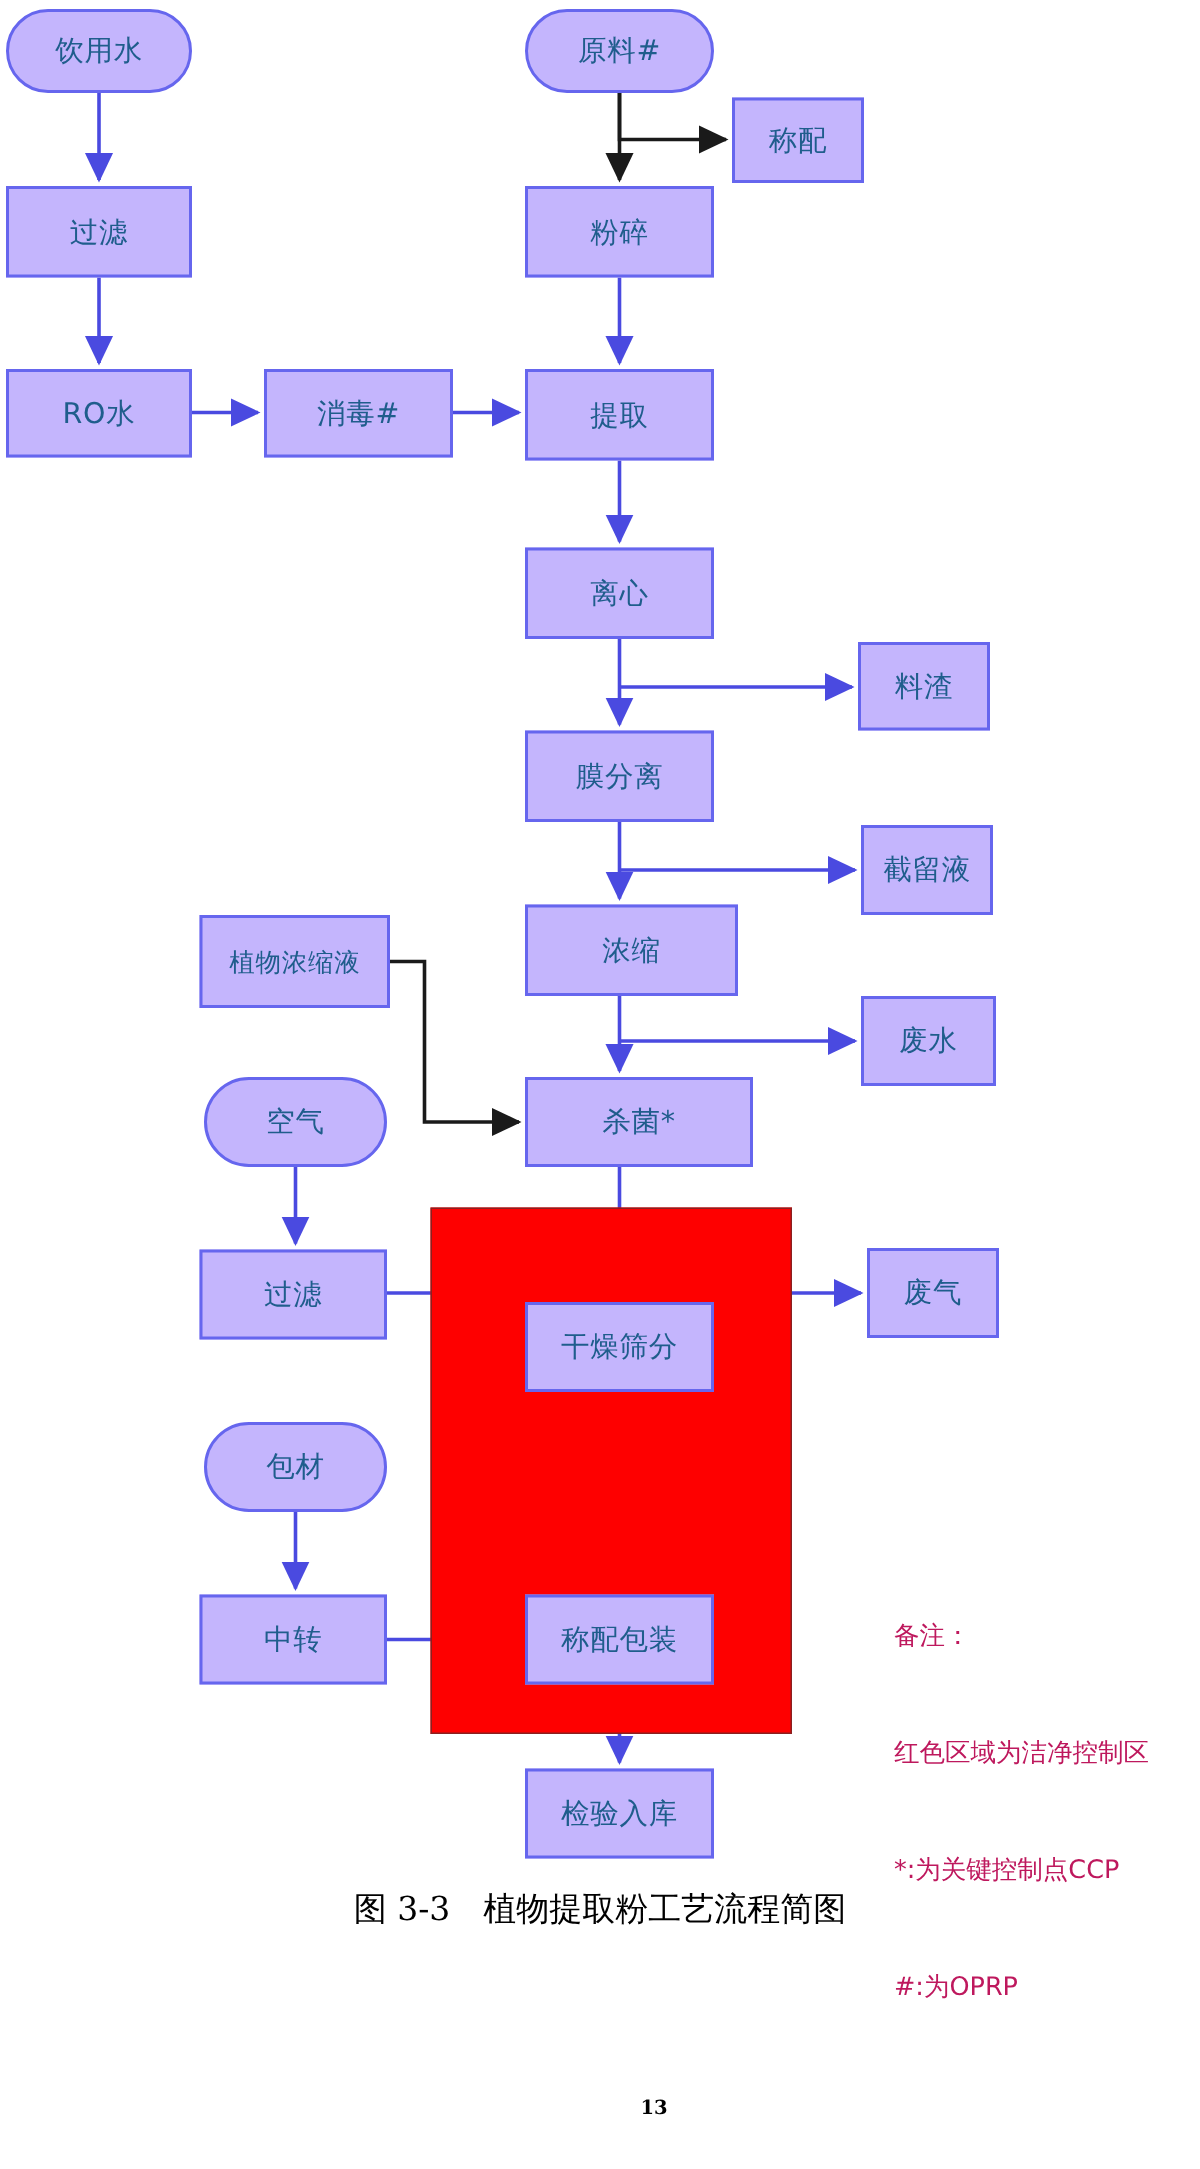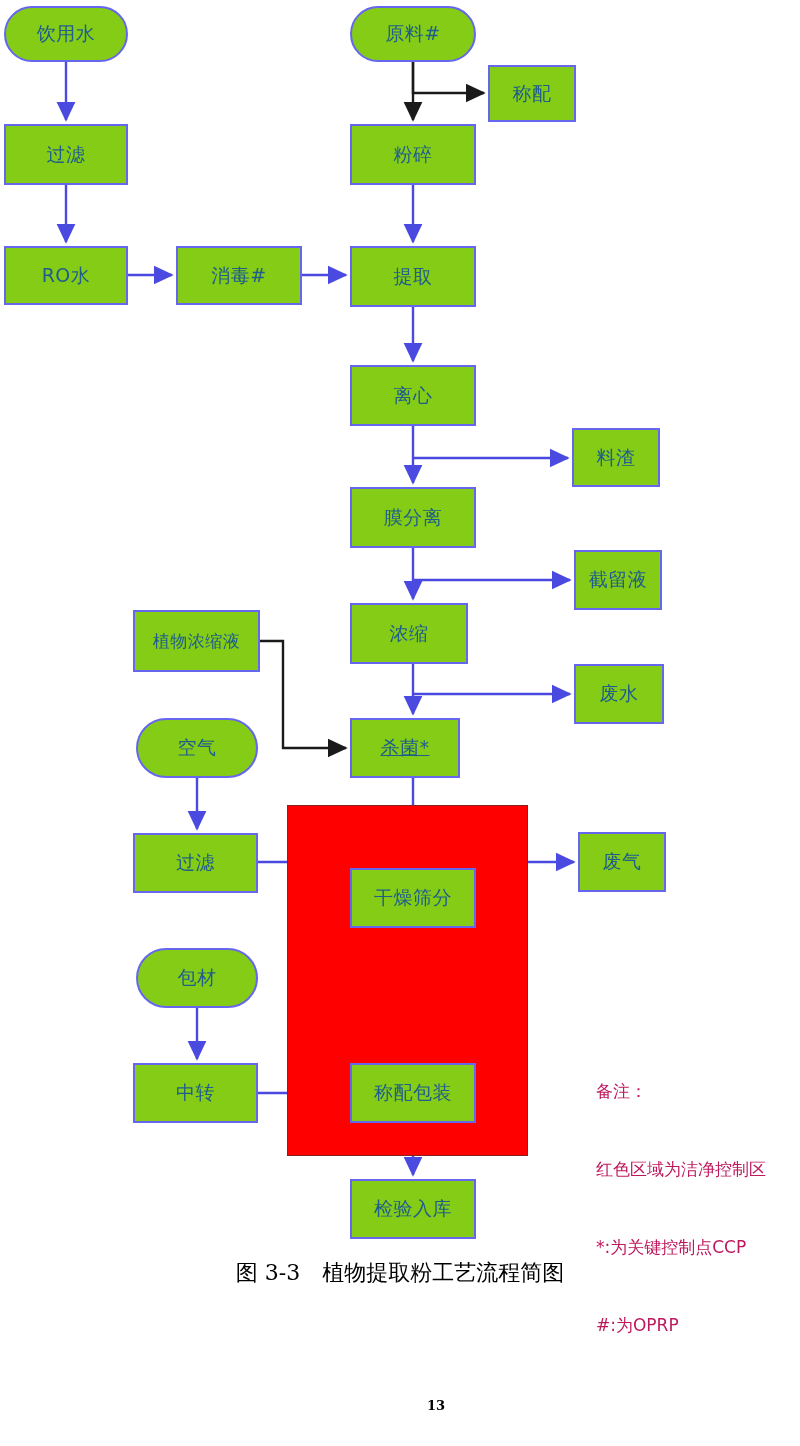--- a/index.html
+++ b/index.html
@@ -23,21 +23,21 @@
   #svg-layer {
     position: absolute;
     left: 0; top: 0;
     width: 800px;
     height: 1446px;
   }
   .node {
     position: absolute;
     box-sizing: border-box;
     border: 2px solid #6666ee;
-    background: #84cc16;
+    background: #c4b5fd;
     color: #1f5d8c;
     display: flex;
     align-items: center;
     justify-content: center;
     font-size: 19px;
     letter-spacing: 0.5px;
     white-space: nowrap;
     z-index: 3;
   }
   .node.oval {
@@ -163,31 +163,31 @@
     </div>
   <div class="node" style="left:572px; top:428px; width:88px; height:59px;">
       <span>料渣</span>
     </div>
   <div class="node" style="left:350px; top:487px; width:126px; height:61px;">
       <span>膜分离</span>
     </div>
   <div class="node" style="left:574px; top:550px; width:88px; height:60px;">
       <span>截留液</span>
     </div>
-  <div class="node" style="left:350px; top:603px; width:118px; height:61px;">
+  <div class="node" style="left:350px; top:603px; width:142px; height:61px;">
       <span>浓缩</span>
     </div>
   <div class="node" style="left:574px; top:664px; width:90px; height:60px;">
       <span>废水</span>
     </div>
 
   <div class="node small-text" style="left:133px; top:610px; width:127px; height:62px;">
       <span>植物浓缩液</span>
     </div>
-  <div class="node" style="left:350px; top:718px; width:110px; height:60px;text-decoration:underline;">
+  <div class="node" style="left:350px; top:718px; width:152px; height:60px;">
       <span>杀菌*</span>
     </div>
   <div class="node oval" style="left:136px; top:718px; width:122px; height:60px;">
       <span>空气</span>
     </div>
   <div class="node" style="left:133px; top:833px; width:125px; height:60px;">
       <span>过滤</span>
     </div>
   <div class="node" style="left:350px; top:832px; width:126px; height:60px;margin-top:36px;">
       <span>干燥筛分</span>

